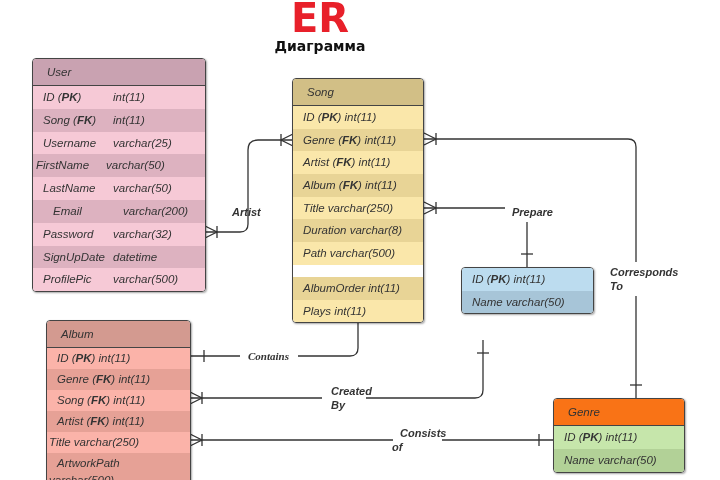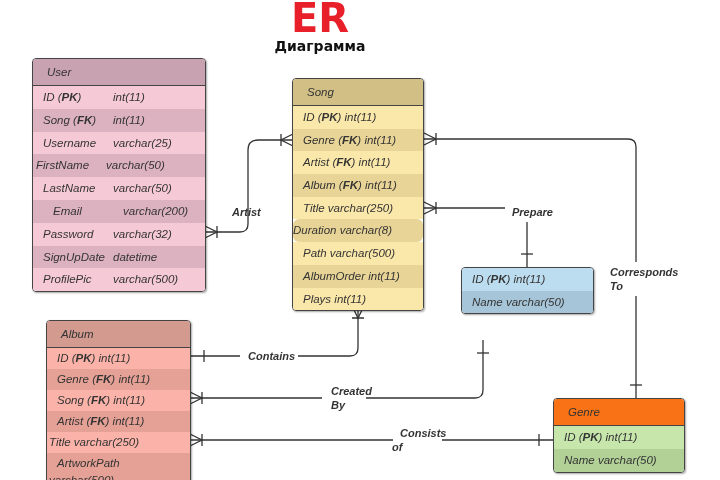--- a/index.html
+++ b/index.html
@@ -83,23 +83,23 @@
 </div>
 
 <div class="entity" id="ent-song" style="left:292px;top:78px;width:130px;">
   <div class="hdr" style="background: rgb(210, 191, 134);">Song</div>
   <div class="rows">
       <div class="row" style="background: rgb(250, 231, 170); height: 22.7px; line-height: 22.7px; padding-left: 10px;"><span class="n">ID (<b>PK</b>)</span><span> int(11)</span></div>
       <div class="row" style="background: rgb(232, 212, 150); height: 22.7px; line-height: 22.7px; padding-left: 10px;"><span class="n">Genre (<b>FK</b>)</span><span> int(11)</span></div>
       <div class="row" style="background: rgb(250, 231, 170); height: 22.7px; line-height: 22.7px; padding-left: 10px;"><span class="n">Artist (<b>FK</b>)</span><span> int(11)</span></div>
       <div class="row" style="background: rgb(232, 212, 150); height: 22.7px; line-height: 22.7px; padding-left: 10px;"><span class="n">Album (<b>FK</b>)</span><span> int(11)</span></div>
       <div class="row" style="background: rgb(250, 231, 170); height: 22.7px; line-height: 22.7px; padding-left: 10px;"><span class="n">Title</span><span> varchar(250)</span></div>
-      <div class="row" style="background: rgb(232, 212, 150); height: 22.7px; line-height: 22.7px; padding-left: 0; border-radius: 6px;"><span class="n">Duration</span><span> varchar(8)</span></div>
+      <div class="row" style="background: rgb(232, 212, 150); height: 22.7px; line-height: 22.7px; padding-left: 10px;"><span class="n">Duration</span><span> varchar(8)</span></div>
       <div class="row" style="background: rgb(250, 231, 170); height: 22.7px; line-height: 22.7px; padding-left: 10px;"><span class="n">Path</span><span> varchar(500)</span></div>
-      <div class="row" style="background: rgb(232, 212, 150); height: 22.7px; line-height: 22.7px; padding-left: 10px;"><span class="n">AlbumOrder</span><span> int(11)</span></div>
+      <div class="row" style="background: rgb(232, 212, 150); height: 22.7px; line-height: 22.7px; padding-left: 10px; margin-top: 12px;"><span class="n">AlbumOrder</span><span> int(11)</span></div>
       <div class="row" style="background: rgb(250, 231, 170); height: 22.7px; line-height: 22.7px; padding-left: 10px;"><span class="n">Plays</span><span> int(11)</span></div>
     </div>
 </div>
 
 <div class="entity" id="ent-artist" style="left:461px;top:267px;width:131px;">
   <div class="rows">
       <div class="row" style="background: rgb(188, 220, 239); height: 22.5px; line-height: 22.5px; padding-left: 10px;"><span class="n">ID (<b>PK</b>)</span><span> int(11)</span></div>
       <div class="row" style="background: rgb(167, 197, 216); height: 22.5px; line-height: 22.5px; padding-left: 10px;"><span class="n">Name</span><span> varchar(50)</span></div>
     </div>
 </div>
@@ -121,17 +121,17 @@
   <div class="rows">
       <div class="row" style="background: rgb(198, 230, 171); height: 23px; line-height: 23px; padding-left: 10px;"><span class="n">ID (<b>PK</b>)</span><span> int(11)</span></div>
       <div class="row" style="background: rgb(178, 209, 151); height: 23px; line-height: 23px; padding-left: 10px;"><span class="n">Name</span><span> varchar(50)</span></div>
     </div>
 </div>
 
 <div class="rel-label" style="left:232px;top:205px;">Artist</div>
 <div class="rel-label" style="left:512px;top:205px;">Prepare</div>
 <div class="rel-label" style="left:610px;top:265px;">Corresponds</div>
 <div class="rel-label" style="left:610px;top:279px;">To</div>
-<div class="rel-label" style="left:248px;top:349px;">Contains</div>
+<div class="rel-label" style="left:248px;top:349px;font-family:Liberation Serif, serif;">Contains</div>
 <div class="rel-label" style="left:331px;top:384px;">Created</div>
 <div class="rel-label" style="left:331px;top:398px;">By</div>
 <div class="rel-label" style="left:400px;top:426px;">Consists</div>
 <div class="rel-label" style="left:392px;top:440px;">of</div>
 
 </body></html>

